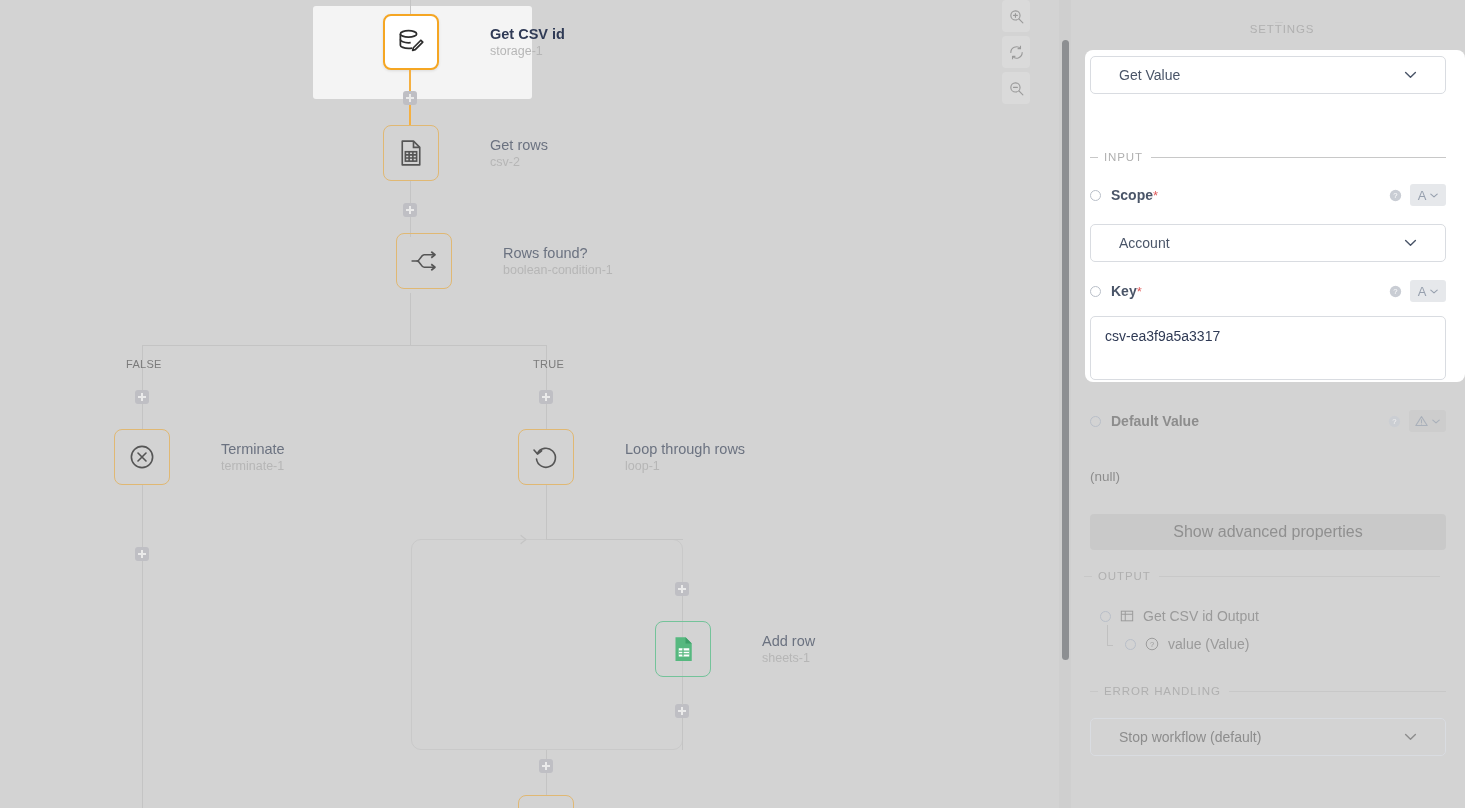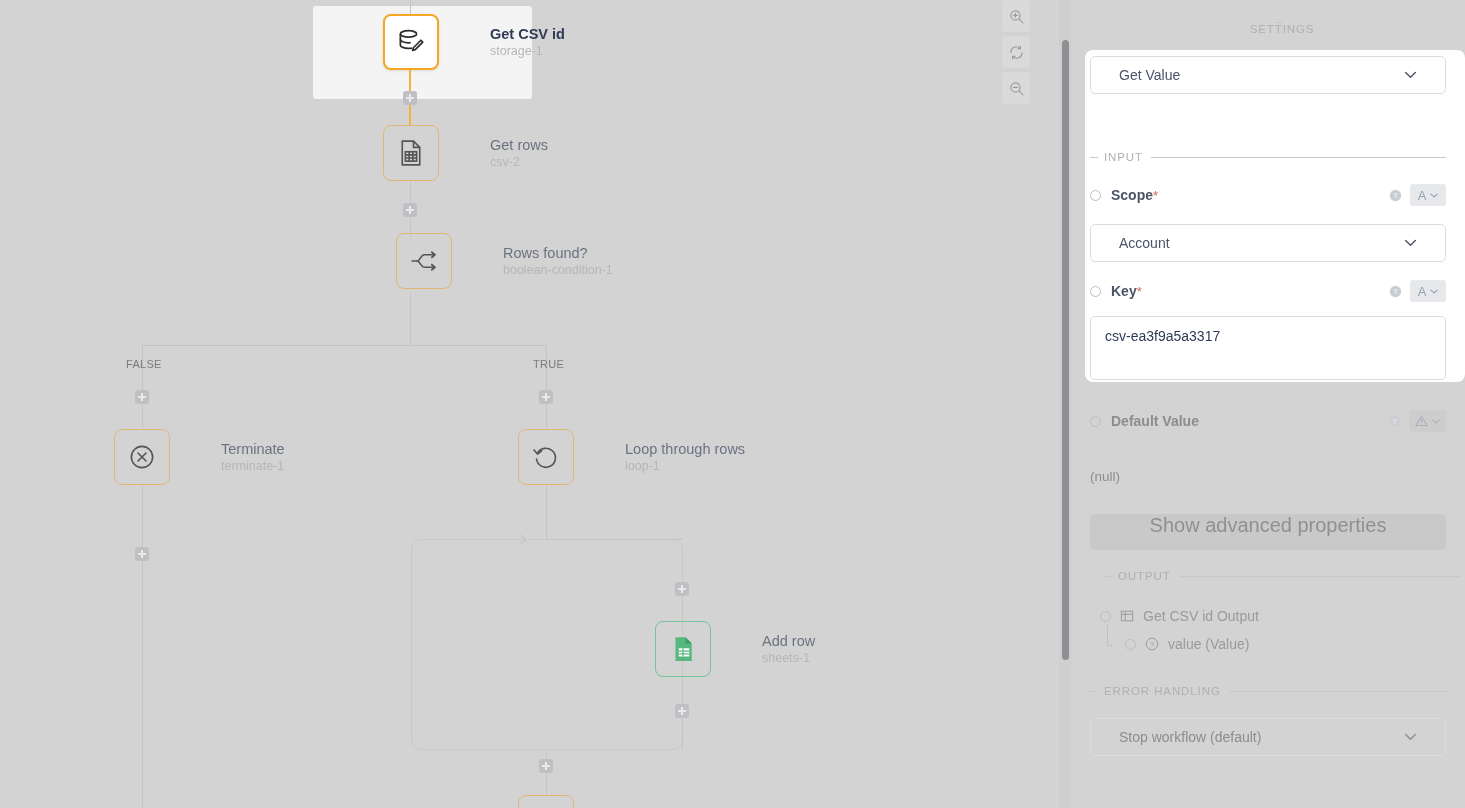--- a/index.html
+++ b/index.html
@@ -202,22 +202,22 @@
     padding: 11px 14px;
     font-size: 14px; color: #2f3a55;
   }
 
   .null-text { font-size: 13.5px; color: #8d8d8d; margin-top: 18px; }
 
   .adv-btn {
     width: 100%; height: 36px;
     background: #c9c9c9;
     border-radius: 4px;
-    display: flex; justify-content: center;
-    font-size: 20px; color: #909090;
+    display: flex; align-items: center; justify-content: center;
+    font-size: 16px; color: #909090;
   }
 
   .out-row { display: flex; align-items: center; height: 26px; }
   .out-row .radio { margin-right: 9px; }
   .out-icon { width: 14px; height: 14px; flex: none; margin-right: 9px; }
   .out-label { font-size: 14px; color: #9a9a9a; }
   .out-child { padding-left: 25px; position: relative; }
   .out-child::before {
     content: ""; position: absolute;
     left: 7px; top: -6px; width: 1px; height: 20px; background: #c0c0c0;
@@ -495,21 +495,21 @@
           </svg>
         </span>
       </div>
 
       <div class="null-text" style="position:absolute; left:19px; top:451px;">(null)</div>
 
       <div class="adv-btn" style="position:absolute; left:19px; top:514px; width:356px;">
         <span>Show advanced properties</span>
       </div>
 
-      <div class="sec-head" style="position:absolute; left:33px; top:570px; width:356px;text-align:right;">
+      <div class="sec-head" style="position:absolute; left:13px; top:570px; width:356px;text-align:right;">
         <span class="line-l"></span>
         <span>OUTPUT</span>
         <span class="line-r"></span>
       </div>
 
       <div class="out-row" style="position:absolute; left:29px; top:603px; width:346px;">
         <span class="radio"></span>
         <svg class="out-icon" viewBox="0 0 16 16" fill="none" stroke="#9a9a9a" stroke-width="1.1">
           <rect x="1.5" y="2.5" width="13" height="11"></rect>
           <path d="M1.5 6h13M6 2.5v11"></path>

